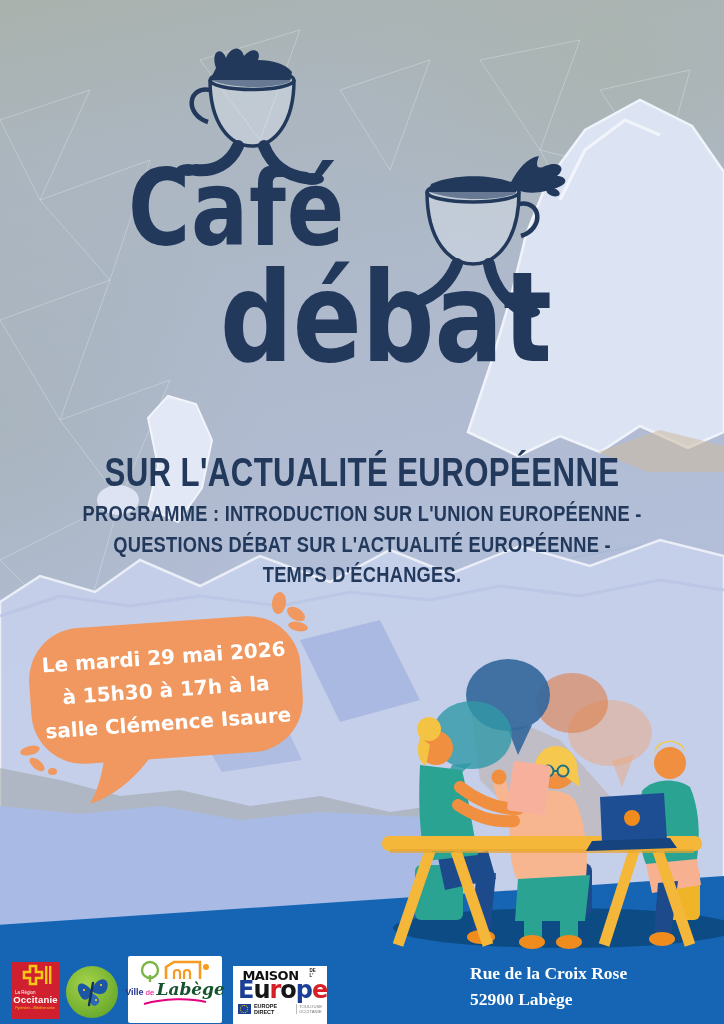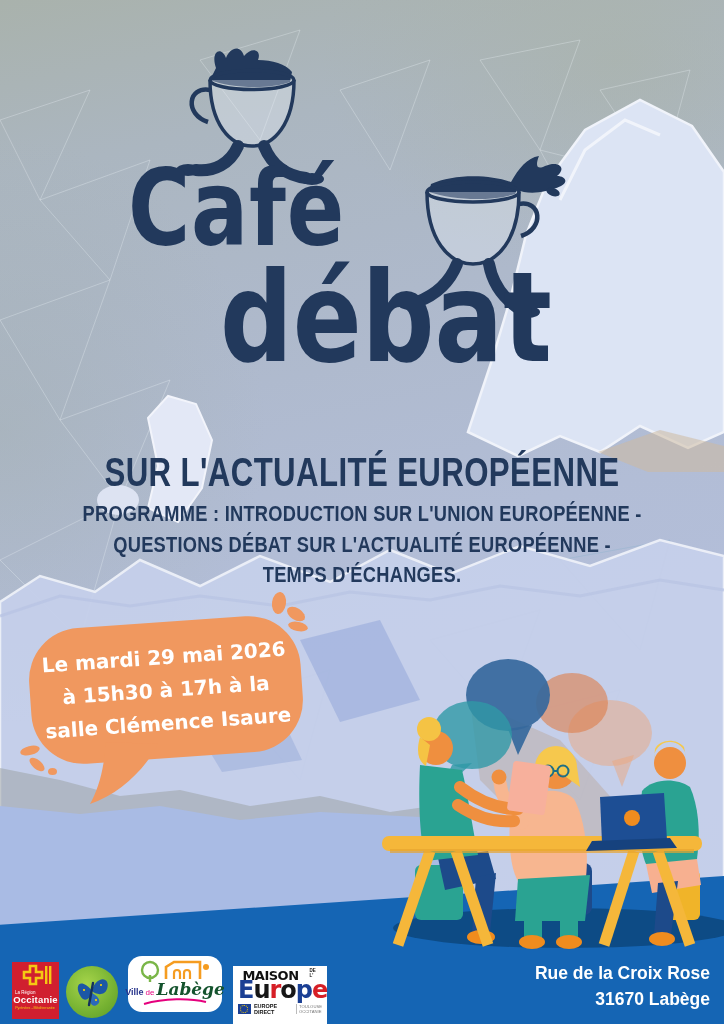--- a/index.html
+++ b/index.html
@@ -32,39 +32,39 @@
   .band{position:absolute;left:0;top:850px;width:724px;height:174px;background:#1565b4;
     clip-path:polygon(0 43%,100% 15%,100% 100%,0 100%)}
   .logo{position:absolute;box-sizing:border-box}
   .occitanie{left:12px;top:112px;width:47px;height:57px;background:#d01f2f;color:#fff;
     display:flex;flex-direction:column;align-items:center;padding-top:2px}
   .occ-reg{font-size:4.5px;align-self:flex-start;margin-left:3px}
   .occ-name{font-size:9.5px;font-weight:700;line-height:1;letter-spacing:.2px}
   .occ-sub{font-size:4px;color:#f5c913;transform:scale(.9);white-space:nowrap}
   .butterfly{left:66px;top:116px;width:52px;height:52px;border-radius:50%;
     background:radial-gradient(circle at 40% 35%,#a6d44a,#76b232 60%,#5b9a27);display:flex;align-items:center;justify-content:center}
-  .labege{left:128px;top:106px;width:94px;height:56px;background:#fff;border-radius:14px;
+  .labege{left:128px;top:106px;width:94px;height:67px;background:#fff;border-radius:2px;
     display:flex;flex-direction:column;align-items:center;justify-content:flex-start;padding-top:3px}
   .labege-text{display:flex;align-items:baseline;gap:2px;margin-top:-2px}
   .lab-prefix{color:#27348b;font-weight:700;font-size:9px}
   .lab-de{color:#e5007d;font-size:8px}
   .lab-name{color:#14532d;font-family:"DejaVu Serif",serif;font-style:italic;font-weight:700;font-size:17px;line-height:1}
   .maison{left:233px;top:116px;width:94px;height:58px;background:#fff;padding:3px 5px;box-sizing:border-box}
   .maison-row1{display:flex;align-items:flex-start;justify-content:center;gap:11px}
   .maison-title{font-family:"DejaVu Sans",sans-serif;font-weight:900;font-size:13px;line-height:1;color:#111;letter-spacing:-.5px}
   .maison-side{font-size:4.5px;color:#111;font-weight:700;width:8px;line-height:1.1}
   .maison-europe{font-family:"DejaVu Sans",sans-serif;font-weight:900;font-size:24px;line-height:.9;letter-spacing:-1px;text-align:center;margin-top:-2px}
   .maison-row3{display:flex;align-items:center;gap:3px;margin-top:1px}
   .eu-flag{width:15px;height:10px;background:#1b3f94;display:flex;align-items:center;justify-content:center}
   .eu-flag i{display:block;width:6px;height:6px;border:1px dotted #ffd500;border-radius:50%}
   .ed-text{font-size:5.5px;font-weight:800;color:#111;line-height:1.1}
   .ed-sub{font-size:3.5px;color:#555;line-height:1}
   .toulouse{font-size:4.2px;color:#777;border-left:1px solid #bbb;padding-left:2px;line-height:1.2}
-  .address{position:absolute;left:470px;top:110px;width:240px;text-align:right;color:#fff;
-    font-family:Liberation Sans, sans-serif;font-weight:800;font-size:17.5px;line-height:1.5}
+  .address{position:absolute;left:470px;top:110px;width:240px;text-align:left;color:#fff;
+    font-family:Liberation Serif, serif;font-weight:800;font-size:17.5px;line-height:1.5}
 </style>
 </head>
 <body>
 
 <div class="poster">
   <div class="tint"></div>
 
   <svg class="abs" style="left:0;top:0" width="724" height="1024" viewBox="0 0 724 1024">
     <g stroke="rgba(238,244,250,0.30)" stroke-width="1" fill="none">
       <path d="M0,120 L90,90 L40,200 Z M40,200 L150,160 L110,280 Z M0,320 L110,280 L60,420 Z M60,420 L170,380 L120,500 Z M0,560 L120,500 L80,640 Z M200,60 L300,30 L260,140 Z M340,90 L430,60 L390,170 Z M480,60 L580,40 L540,150 Z M600,90 L690,70 L660,180 Z M540,150 L660,180 L600,260 Z"></path>
@@ -191,21 +191,21 @@
         </span>
         <span class="toulouse">
           <div>TOULOUSE</div>
           <div>OCCITANIE</div>
         </span>
       </div>
     </div>
 
     <div class="address">
       <div>Rue de la Croix Rose</div>
-      <div>31670 Labège</div>
+      <div>52900 Labège</div>
     </div>
   </div>
 
   <svg class="abs" style="left:360px;top:645px" width="364" height="310" viewBox="0 0 364 310">
 
     <ellipse cx="250" cy="88" rx="42" ry="33" fill="#eba87e" opacity=".5"></ellipse>
     <path d="M252,116 L262,142 L274,110 Z" fill="#eba87e" opacity=".5"></path>
     <ellipse cx="212" cy="58" rx="36" ry="30" fill="#dd7f4e" opacity=".62"></ellipse>
     <ellipse cx="148" cy="50" rx="42" ry="36" fill="#35689c" opacity=".92"></ellipse>
     <path d="M148,84 L158,110 L172,80 Z" fill="#35689c" opacity=".92"></path>

